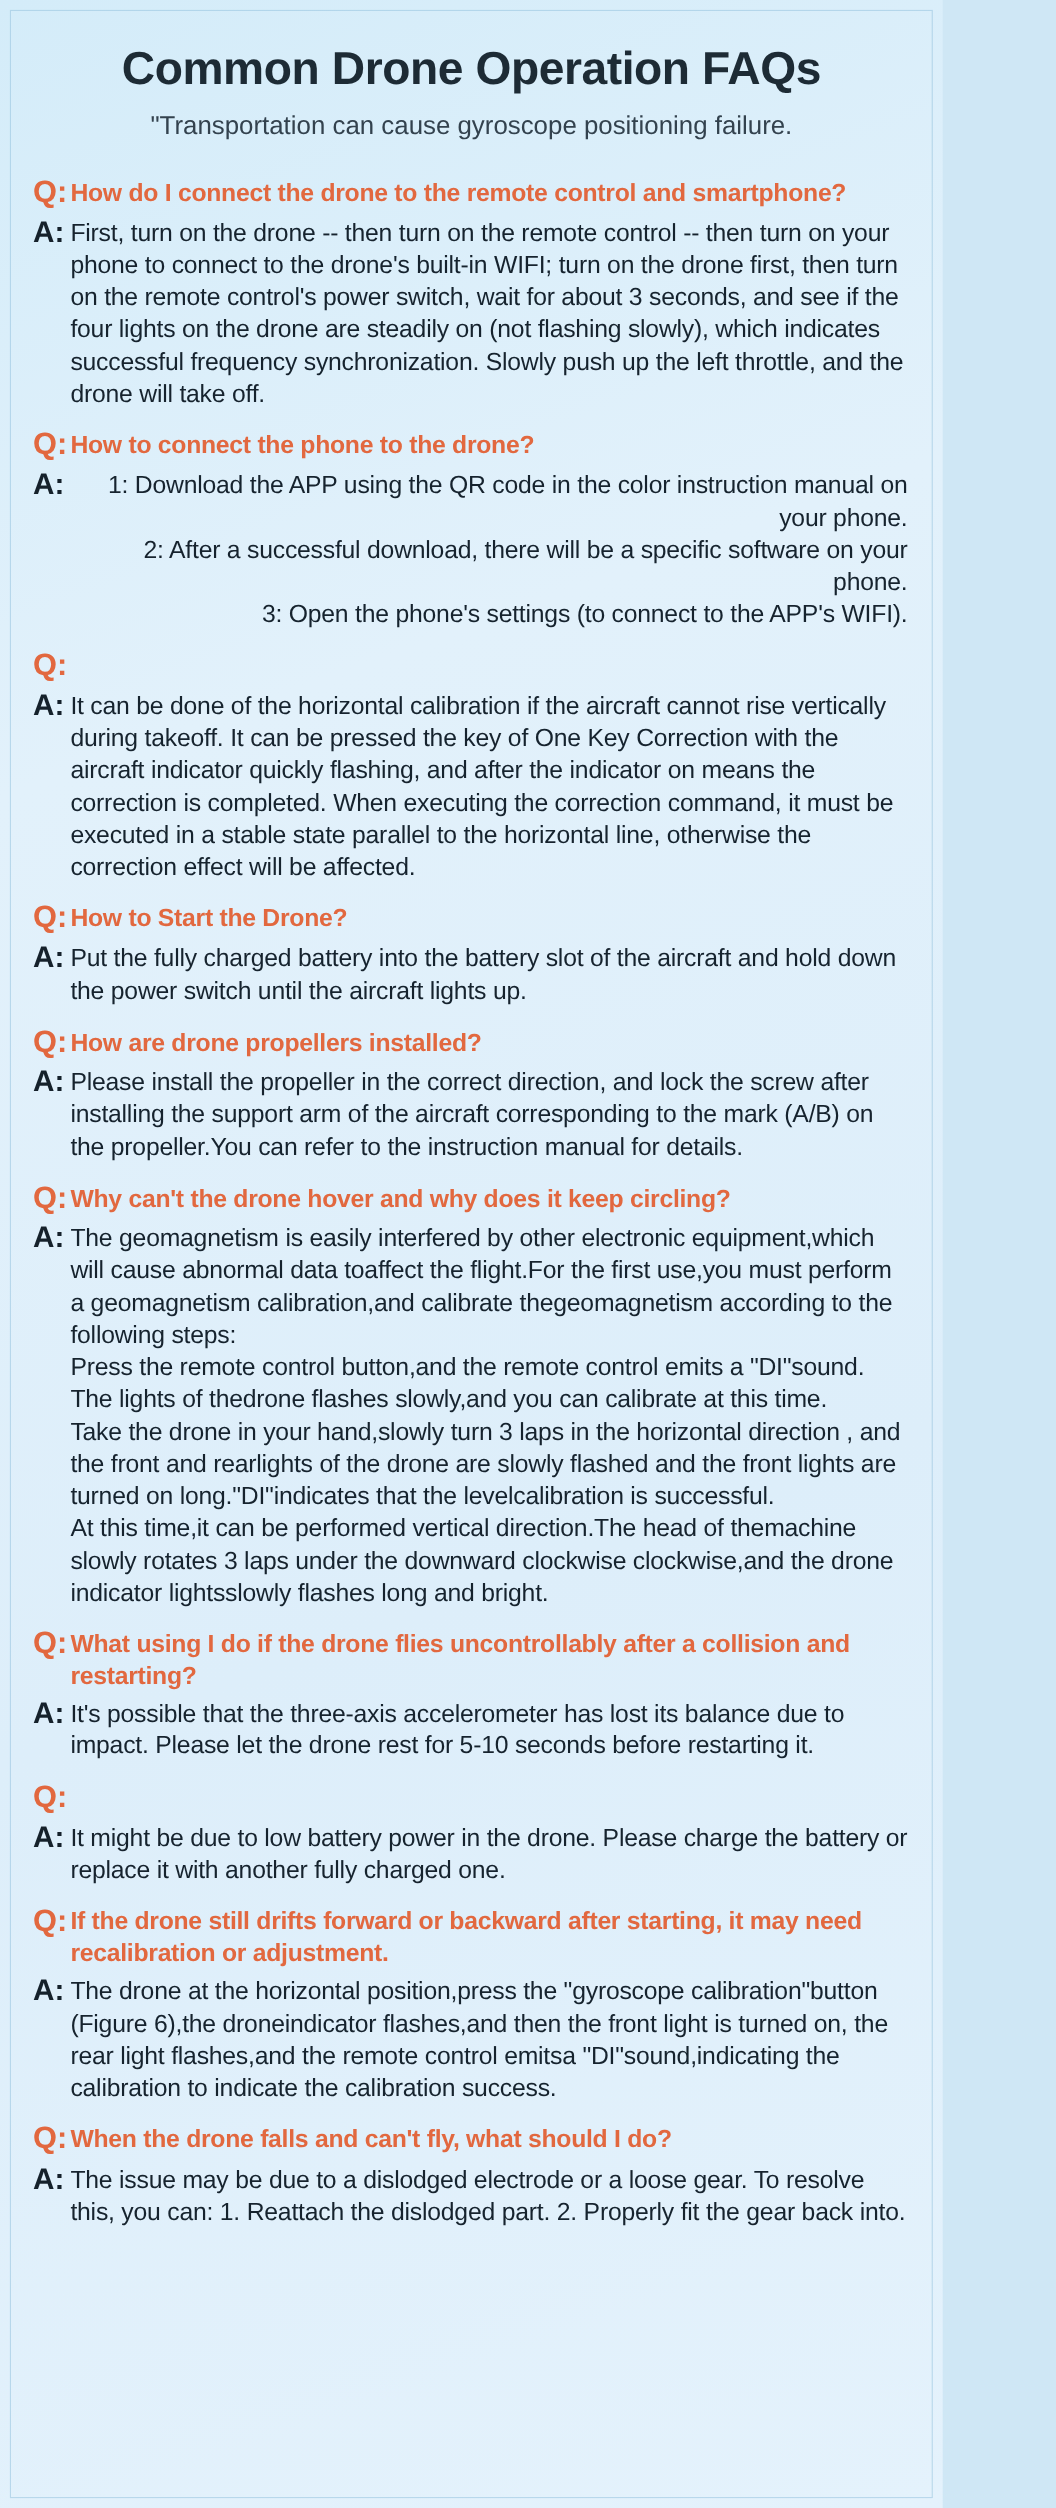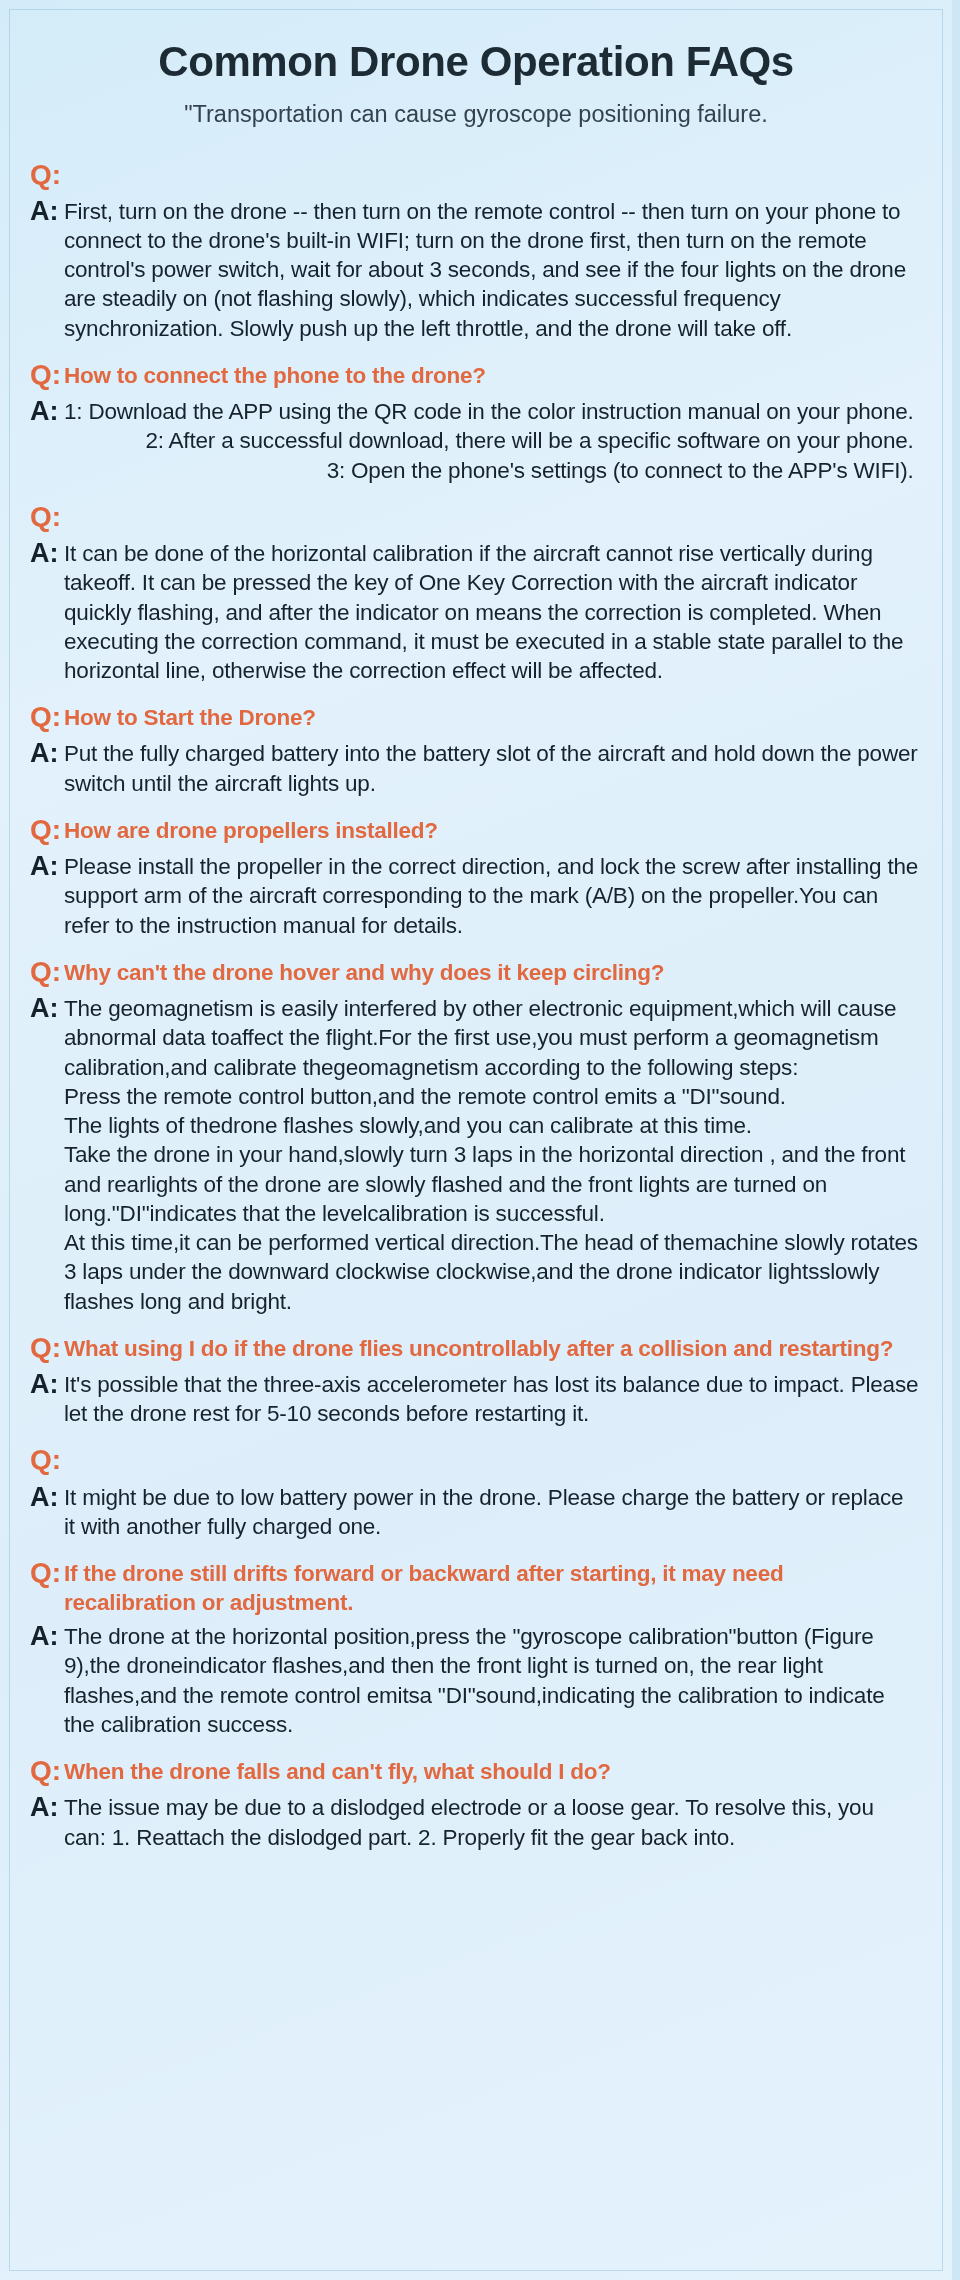--- a/index.html
+++ b/index.html
@@ -9,21 +9,21 @@
   body {
     width: 960px;
     height: 2280px;
     font-family: "Liberation Sans", sans-serif;
     background: #cfe7f5;
     overflow: hidden;
   }
 
   .page {
     position: relative;
-    width: 952px;
+    width: 857px;
     height: 2280px;
     box-sizing: border-box;
     background: linear-gradient(160deg, #d4ecf9 0%, #e2f1fb 28%, #ddeefa 62%, #e4f2fc 100%);
     padding: 0;
   }
 
   
   .frame {
     position: absolute;
     left: 9px;
@@ -140,20 +140,21 @@
       <h1 class="doc-title">Common Drone Operation FAQs</h1>
       <p class="subtitle">
         <span class="sline">"Transportation can cause gyroscope positioning failure.</span>
       </p>
     </div>
 
     <div class="faq-list">
         <div class="faq-item">
           <div class="qa-row">
             <span class="marker q-marker">Q:</span>
+            <div class="q-text">How do I connect the drone to the remote control and smartphone?</div>
           </div>
           <div class="qa-row a-row">
             <span class="marker a-marker">A:</span>
             <div class="a-text">First, turn on the drone -- then turn on the remote control -- then turn on your phone to connect to the drone's built-in WIFI; turn on the drone first, then turn on the remote control's power switch, wait for about 3 seconds, and see if the four lights on the drone are steadily on (not flashing slowly), which indicates successful frequency synchronization. Slowly push up the left throttle, and the drone will take off.</div>
           </div>
         </div>
         <div class="faq-item">
           <div class="qa-row">
             <span class="marker q-marker">Q:</span>
             <div class="q-text">How to connect the phone to the drone?</div>
@@ -233,21 +234,21 @@
             <div class="a-text">It might be due to low battery power in the drone. Please charge the battery or replace it with another fully charged one.</div>
           </div>
         </div>
         <div class="faq-item">
           <div class="qa-row">
             <span class="marker q-marker">Q:</span>
             <div class="q-text">If the drone still drifts forward or backward after starting, it may need recalibration or adjustment.</div>
           </div>
           <div class="qa-row a-row">
             <span class="marker a-marker">A:</span>
-            <div class="a-text">The drone at the horizontal position,press the "gyroscope calibration"button (Figure 9),the droneindicator flashes,and then the front light is turned on, the rear light flashes,and the remote control emitsa "DI"sound,indicating the calibration to indicate the calibration success.</div>
+            <div class="a-text">The drone at the horizontal position,press the "gyroscope calibration"button (Figure 6),the droneindicator flashes,and then the front light is turned on, the rear light flashes,and the remote control emitsa "DI"sound,indicating the calibration to indicate the calibration success.</div>
           </div>
         </div>
         <div class="faq-item">
           <div class="qa-row">
             <span class="marker q-marker">Q:</span>
             <div class="q-text">When the drone falls and can't fly, what should I do?</div>
           </div>
           <div class="qa-row a-row">
             <span class="marker a-marker">A:</span>
             <div class="a-text">The issue may be due to a dislodged electrode or a loose gear. To resolve this, you can: 1. Reattach the dislodged part. 2. Properly fit the gear back into.</div>

